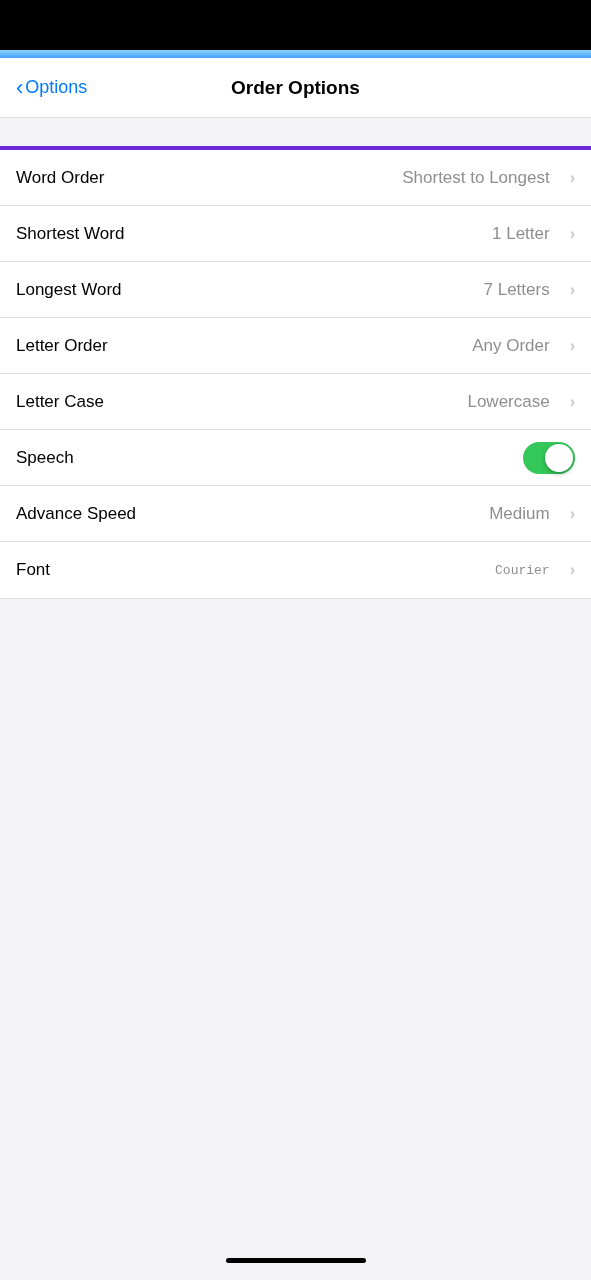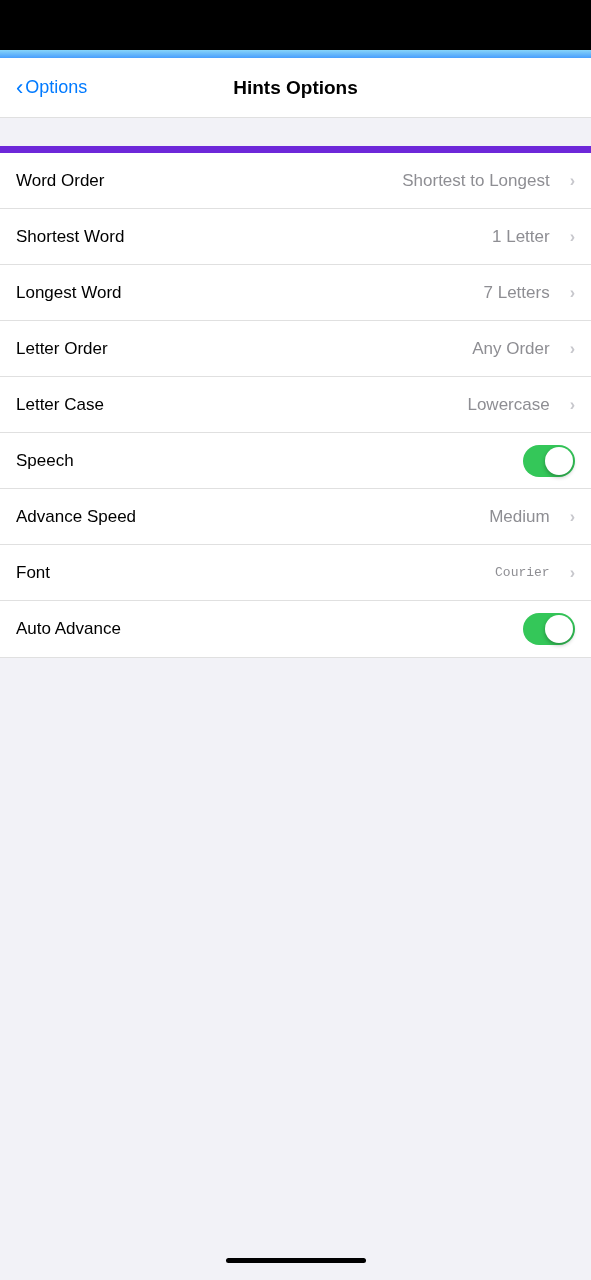--- a/index.html
+++ b/index.html
@@ -55,21 +55,21 @@
       color: #000;
     }
 
     .section-spacer {
       height: 28px;
       background: #f2f2f7;
     }
 
     .settings-group {
       background: #fff;
-      border-top: 7px solid #6d28d9;
+      border-top: 4px solid #6d28d9;
       border-bottom: 1px solid #e0e0e0;
     }
 
     .settings-row {
       display: flex;
       align-items: center;
       justify-content: space-between;
       padding: 0 16px;
       height: 56px;
       border-bottom: 1px solid #e0e0e0;
@@ -174,21 +174,21 @@
 
 <div class="status-bar"></div>
 
 <div class="top-bar-accent"></div>
 
 <div class="nav-bar">
   <div class="nav-back">
     <span class="nav-back-chevron">‹</span>
     <span class="nav-back-label">Options</span>
   </div>
-  <span class="nav-title">Hints Options</span>
+  <span class="nav-title">Order Options</span>
 </div>
 
 <div class="section-spacer"></div>
 
 <div class="settings-group" id="settings-list">
 <div class="settings-row">
       <span class="row-label">Word Order</span>
       <div class="row-value-container">
         <span class="row-value">Shortest to Longest</span>
         <span class="chevron-icon">›</span>
@@ -237,27 +237,19 @@
         <span class="chevron-icon">›</span>
       </div>
     </div>
     <div class="settings-row">
       <span class="row-label">Font</span>
       <div class="row-value-container">
         <span class="row-value-font">Courier</span>
         <span class="chevron-icon">›</span>
       </div>
     </div>
-    <div class="settings-row">
-      <span class="row-label">Auto Advance</span>
-      <div class="row-value-container">
-        <div class="toggle on">
-          <div class="toggle-knob"></div>
-        </div>
-      </div>
-    </div>
   </div>
 
 <div style="height: 360px; background: #f2f2f7;"></div>
 
 <div class="home-indicator">
   <div class="home-bar"></div>
 </div>
 
 </body></html>

